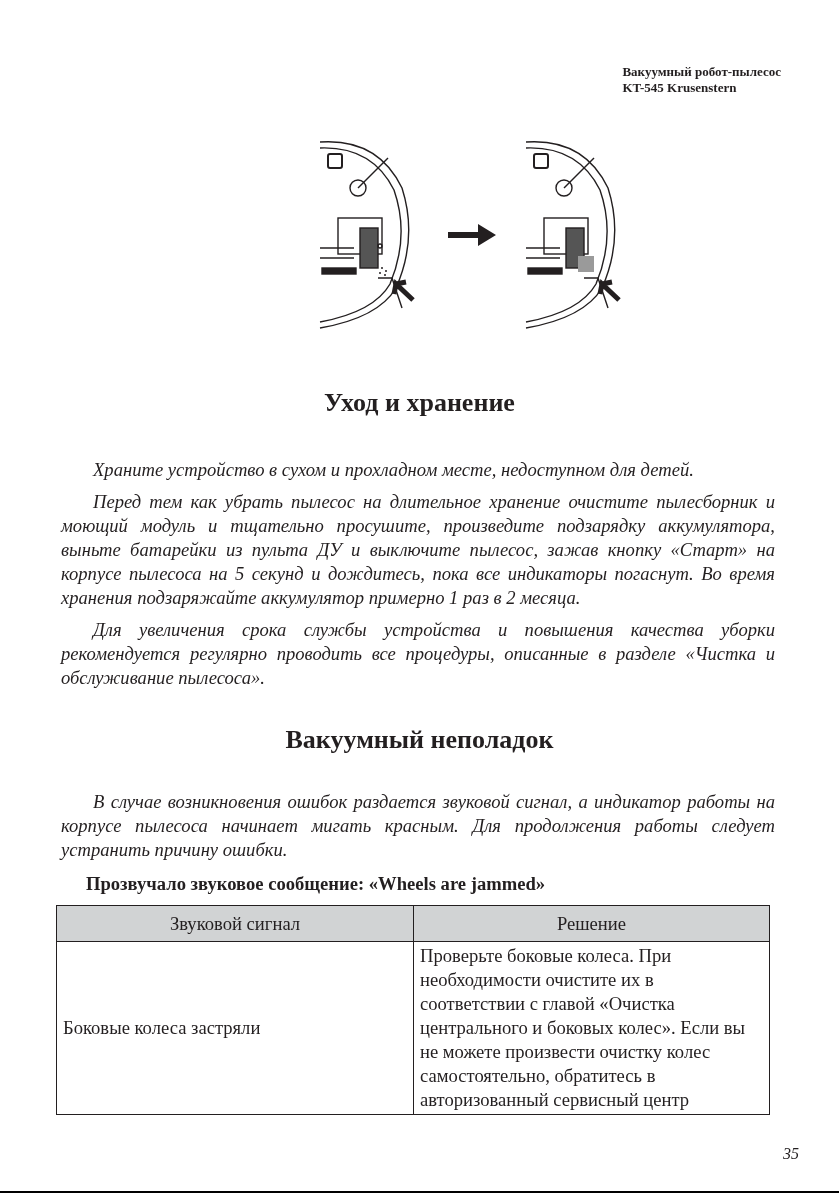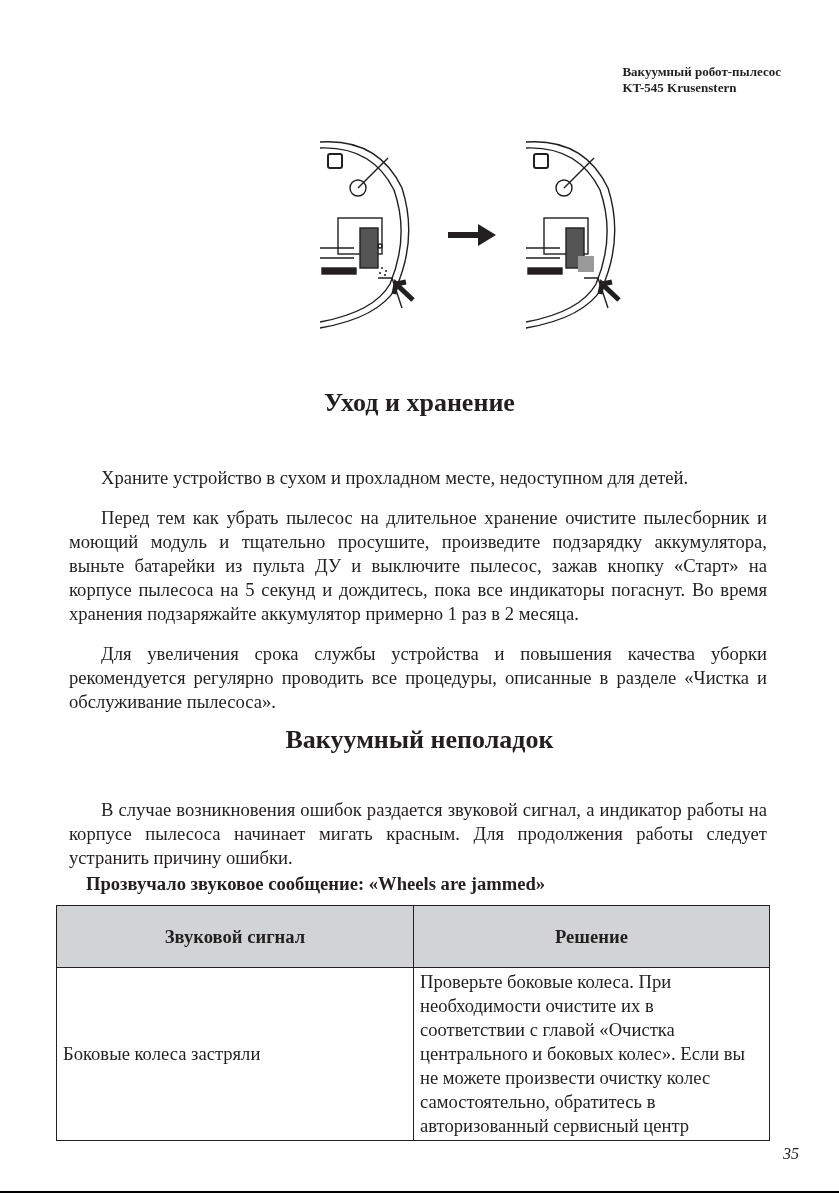--- a/index.html
+++ b/index.html
@@ -13,32 +13,32 @@
   }
   .figure { position: absolute; left: 318px; top: 128px; width: 330px; height: 210px; }
   .h1 {
     position: absolute; left: 0; width: 839px; text-align: center;
     font-weight: bold; font-size: 26px;
   }
   .para {
     position: absolute; left: 53px; width: 730px;
     font-size: 18.6px; line-height: 24px; text-align: justify;
   }
-  .para p { margin: 16px; text-indent: 32px; }
+  .para p { margin: 8px; text-indent: 32px; font-style: italic; }
   .para p.last { text-align-last: left; }
   .subhead {
     position: absolute; left: 86px; top: 873px; font-weight: bold; font-size: 18.6px;
   }
   table.trouble {
     position: absolute; left: 56px; top: 905px; width: 714px;
     border-collapse: collapse; font-size: 18.6px; line-height: 24px;
   }
   table.trouble th {
-    background: #d1d3d4; font-weight: bold; border: 1.5px solid #231f20;
-    height: 29px; padding: 16px; text-align: center;
+    background: #d1d3d4; font-weight: normal; border: 1.5px solid #231f20;
+    height: 29px; padding: 3px; text-align: center;
   }
   table.trouble td { border: 1.5px solid #231f20; vertical-align: middle; padding: 2px 6px; }
   table.trouble td.c1 { width: 344px; margin-top: 20px; }
   .pagenum { position: absolute; right: 40px; top: 1145px; font-size: 16px; font-style: italic; }
   .bottom-line { position: absolute; left: 0; bottom: 0; width: 839px; height: 2px; background: #000; }
 </style>
 </head>
 <body>
 
 <div class="header">

